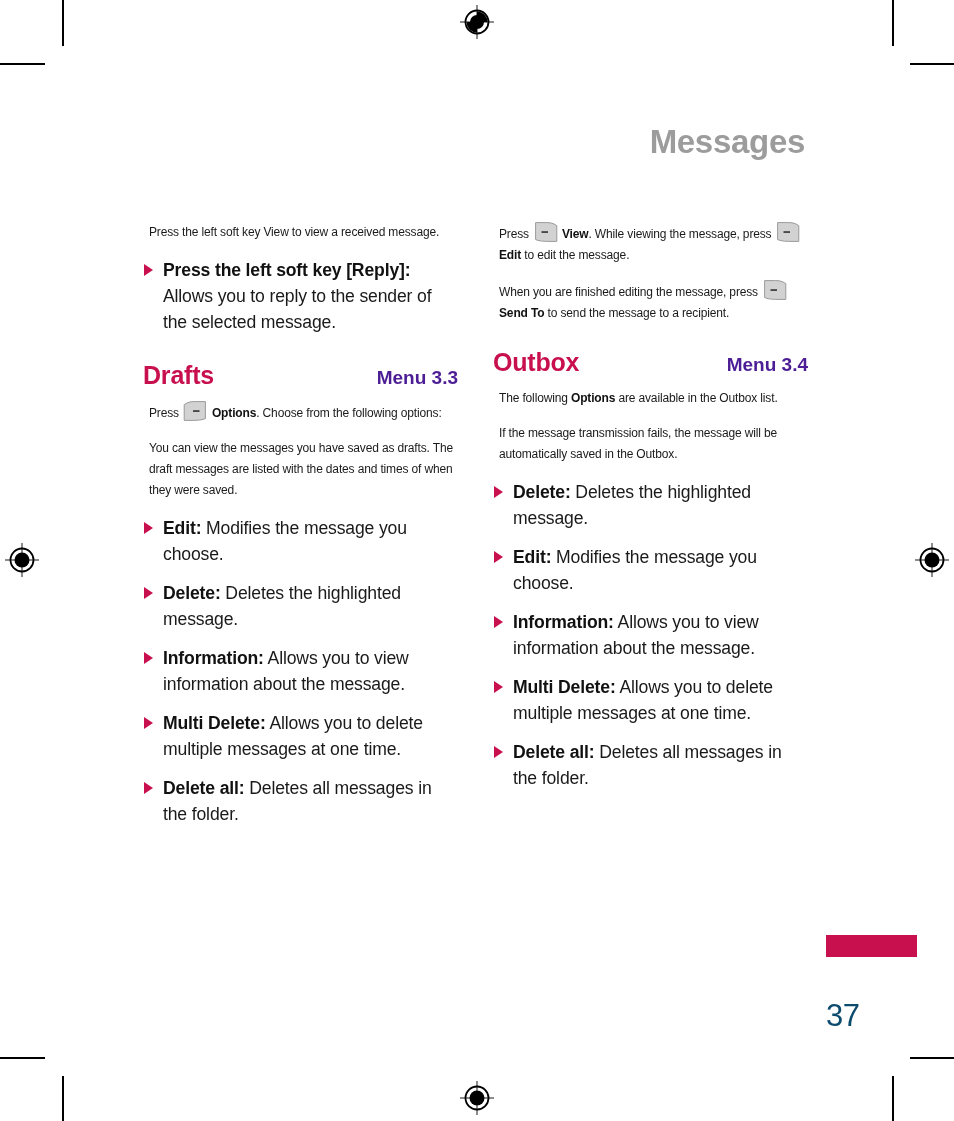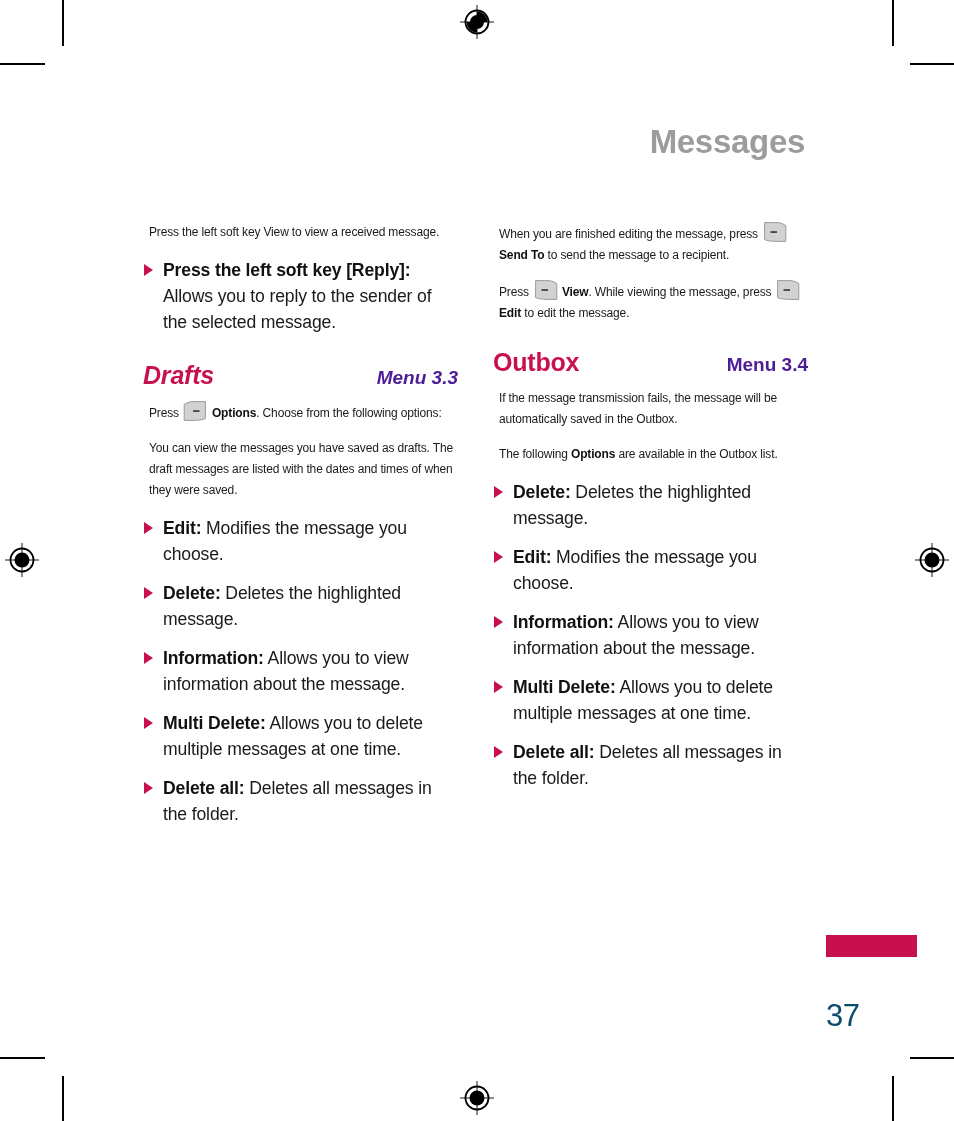--- a/index.html
+++ b/index.html
@@ -76,21 +76,21 @@
 
   b, strong { font-weight: bold; color: #111; }
 
   
   .section-head {
     display: flex;
     align-items: baseline;
     justify-content: space-between;
     margin: 24px 0 11px 0;
   }
-  .section-head.first { margin-top: 26px; font-style: italic; }
+  .section-head.first { margin-top: 26px; }
   .section-title {
     font-size: 25px;
     font-weight: bold;
     color: #c8104e;
     letter-spacing: -0.2px;
   }
   .section-menu {
     font-size: 19px;
     font-weight: bold;
     color: #4c1d95;
@@ -213,41 +213,41 @@
         <li><span class="tri"></span><b>Edit:</b><span> Modifies the message you choose.</span></li>
         <li><span class="tri"></span><b>Delete:</b><span> Deletes the highlighted message.</span></li>
         <li><span class="tri"></span><b>Information:</b><span> Allows you to view information about the message.</span></li>
         <li><span class="tri"></span><b>Multi Delete:</b><span> Allows you to delete multiple messages at one time.</span></li>
         <li><span class="tri"></span><b>Delete all:</b><span> Deletes all messages in the folder.</span></li>
       </ul>
     </div>
 
     <div class="col col-right">
 
-      <p class="para"><span>When you are finished editing the message, press</span><span class="softkey"><svg width="27" height="20" viewBox="0 0 27 20" aria-hidden="true">
-              <path d="M24.8 3.6 C 21 1.0 18 0.6 14.5 0.6 L3.6 0.6 L3.6 17.6 C 8 19.4 13 19.4 18 19.4 L24.8 19.4 Z" fill="#d2d2d2" stroke="#9a9a9a" stroke-width="1"></path>
-              <rect x="9.5" y="9.2" width="6.5" height="1.7" fill="#3a3a3a"></rect>
-            </svg></span><b>Send To</b><span> to send the message to a recipient.</span></p>
-
       <p class="para"><span>Press</span><span class="softkey"><svg width="27" height="20" viewBox="0 0 27 20" aria-hidden="true">
               <path d="M24.8 3.6 C 21 1.0 18 0.6 14.5 0.6 L3.6 0.6 L3.6 17.6 C 8 19.4 13 19.4 18 19.4 L24.8 19.4 Z" fill="#d2d2d2" stroke="#9a9a9a" stroke-width="1"></path>
               <rect x="9.5" y="9.2" width="6.5" height="1.7" fill="#3a3a3a"></rect>
             </svg></span><b>View</b><span>. While viewing the message, press</span><span class="softkey"><svg width="27" height="20" viewBox="0 0 27 20" aria-hidden="true">
               <path d="M24.8 3.6 C 21 1.0 18 0.6 14.5 0.6 L3.6 0.6 L3.6 17.6 C 8 19.4 13 19.4 18 19.4 L24.8 19.4 Z" fill="#d2d2d2" stroke="#9a9a9a" stroke-width="1"></path>
               <rect x="9.5" y="9.2" width="6.5" height="1.7" fill="#3a3a3a"></rect>
             </svg></span><b>Edit</b><span> to edit the message.</span></p>
 
+      <p class="para"><span>When you are finished editing the message, press</span><span class="softkey"><svg width="27" height="20" viewBox="0 0 27 20" aria-hidden="true">
+              <path d="M24.8 3.6 C 21 1.0 18 0.6 14.5 0.6 L3.6 0.6 L3.6 17.6 C 8 19.4 13 19.4 18 19.4 L24.8 19.4 Z" fill="#d2d2d2" stroke="#9a9a9a" stroke-width="1"></path>
+              <rect x="9.5" y="9.2" width="6.5" height="1.7" fill="#3a3a3a"></rect>
+            </svg></span><b>Send To</b><span> to send the message to a recipient.</span></p>
+
       <div class="section-head">
         <span class="section-title">Outbox</span>
         <span class="section-menu">Menu 3.4</span>
       </div>
 
+      <p class="para"><span>The following </span><b>Options</b><span> are available in the Outbox list.</span></p>
+
       <p class="para">If the message transmission fails, the message will be automatically saved in the Outbox.</p>
-
-      <p class="para"><span>The following </span><b>Options</b><span> are available in the Outbox list.</span></p>
 
       <ul class="bullets">
         <li><span class="tri"></span><b>Delete:</b><span> Deletes the highlighted message.</span></li>
         <li><span class="tri"></span><b>Edit:</b><span> Modifies the message you choose.</span></li>
         <li><span class="tri"></span><b>Information:</b><span> Allows you to view information about the message.</span></li>
         <li><span class="tri"></span><b>Multi Delete:</b><span> Allows you to delete multiple messages at one time.</span></li>
         <li><span class="tri"></span><b>Delete all:</b><span> Deletes all messages in the folder.</span></li>
       </ul>
     </div>
   </div>

